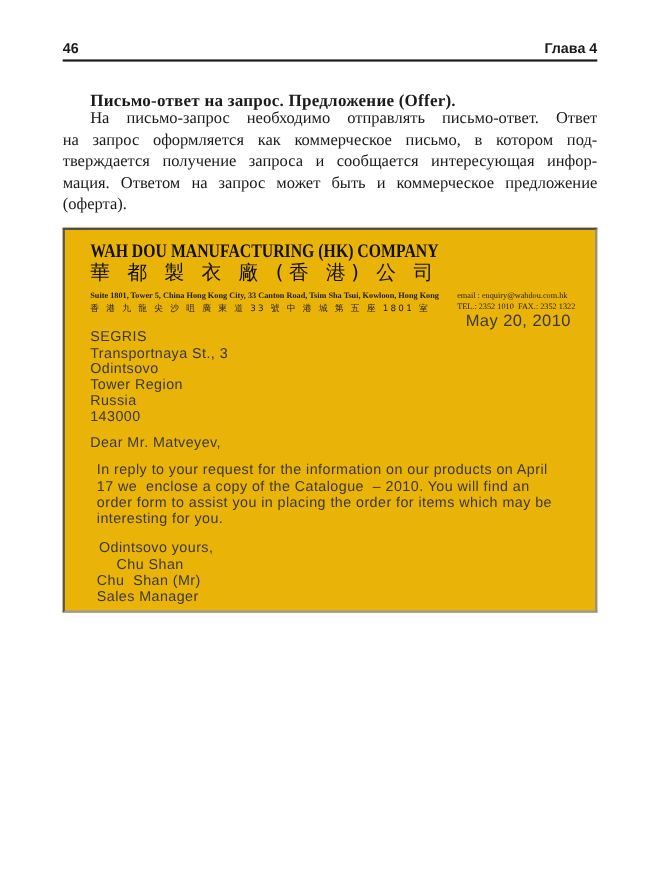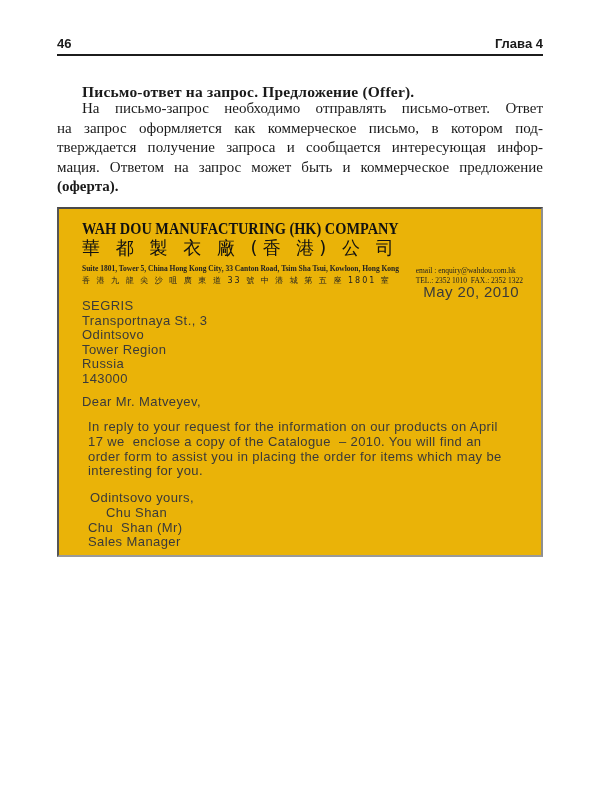--- a/index.html
+++ b/index.html
@@ -13,32 +13,32 @@
   .hdr-chap{position:absolute;right:57px;top:36px;font-family:"Liberation Sans",sans-serif;
     font-weight:bold;font-size:13px;}
   .hdr-rule{position:absolute;left:57px;right:57px;top:54px;height:2px;background:#1c1c1c;}
   
   .sec-heading{position:absolute;left:82px;top:83px;font-weight:bold;font-size:15.5px;
     letter-spacing:.2px;}
   
   .intro{position:absolute;left:57px;top:99px;width:486px;font-size:15px;line-height:19.5px;}
   .intro .ln{text-align:justify;text-align-last:justify;}
   .intro .ln.first{padding-left:25px;}
-  .intro .ln.last{text-align:right;text-align-last:left;font-weight:bold;}
+  .intro .ln.last{text-align:right;text-align-last:left;}
   
   .letter-box{position:absolute;left:57px;top:207px;width:486px;height:350px;
     box-sizing:border-box;background:#eab308;
     border:2px solid;border-color:#4a4a4a #8f8f8f #9a9a9a #555555;}
   .co-en{position:absolute;left:23px;top:9px;font-family:"Liberation Serif",serif;
     font-weight:bold;font-size:17.5px;color:#111;white-space:pre;
     transform:scaleX(0.82);transform-origin:left top;}
   .co-zh{position:absolute;left:23px;top:27px;font-size:18px;font-weight:normal;color:#111;
     letter-spacing:5px;white-space:pre;font-family:"DejaVu Sans",sans-serif;}
   .addr-row{position:absolute;left:23px;top:55px;right:18px;display:flex;
-    justify-content:space-between;align-items:flex-end;}
+    justify-content:space-between;align-items:flex-start;}
   .addr-left{max-width:330px;}
   .addr-en{font-size:7.5px;font-weight:600;color:#222;white-space:pre;}
   .addr-zh{font-size:8px;color:#222;letter-spacing:2px;white-space:pre;margin-top:2px;
     font-family:"DejaVu Sans",sans-serif;}
   .contact{text-align:left;}
   .contact div{font-size:7.5px;color:#222;white-space:pre;line-height:10px;}
   
   .gothic{font-family:"Liberation Sans",sans-serif;color:#3a3a3a;letter-spacing:.4px;}
   .date{position:absolute;right:22px;top:74px;font-size:15px;}
   .recipient{position:absolute;left:23px;top:90px;font-size:13px;line-height:14.6px;}

